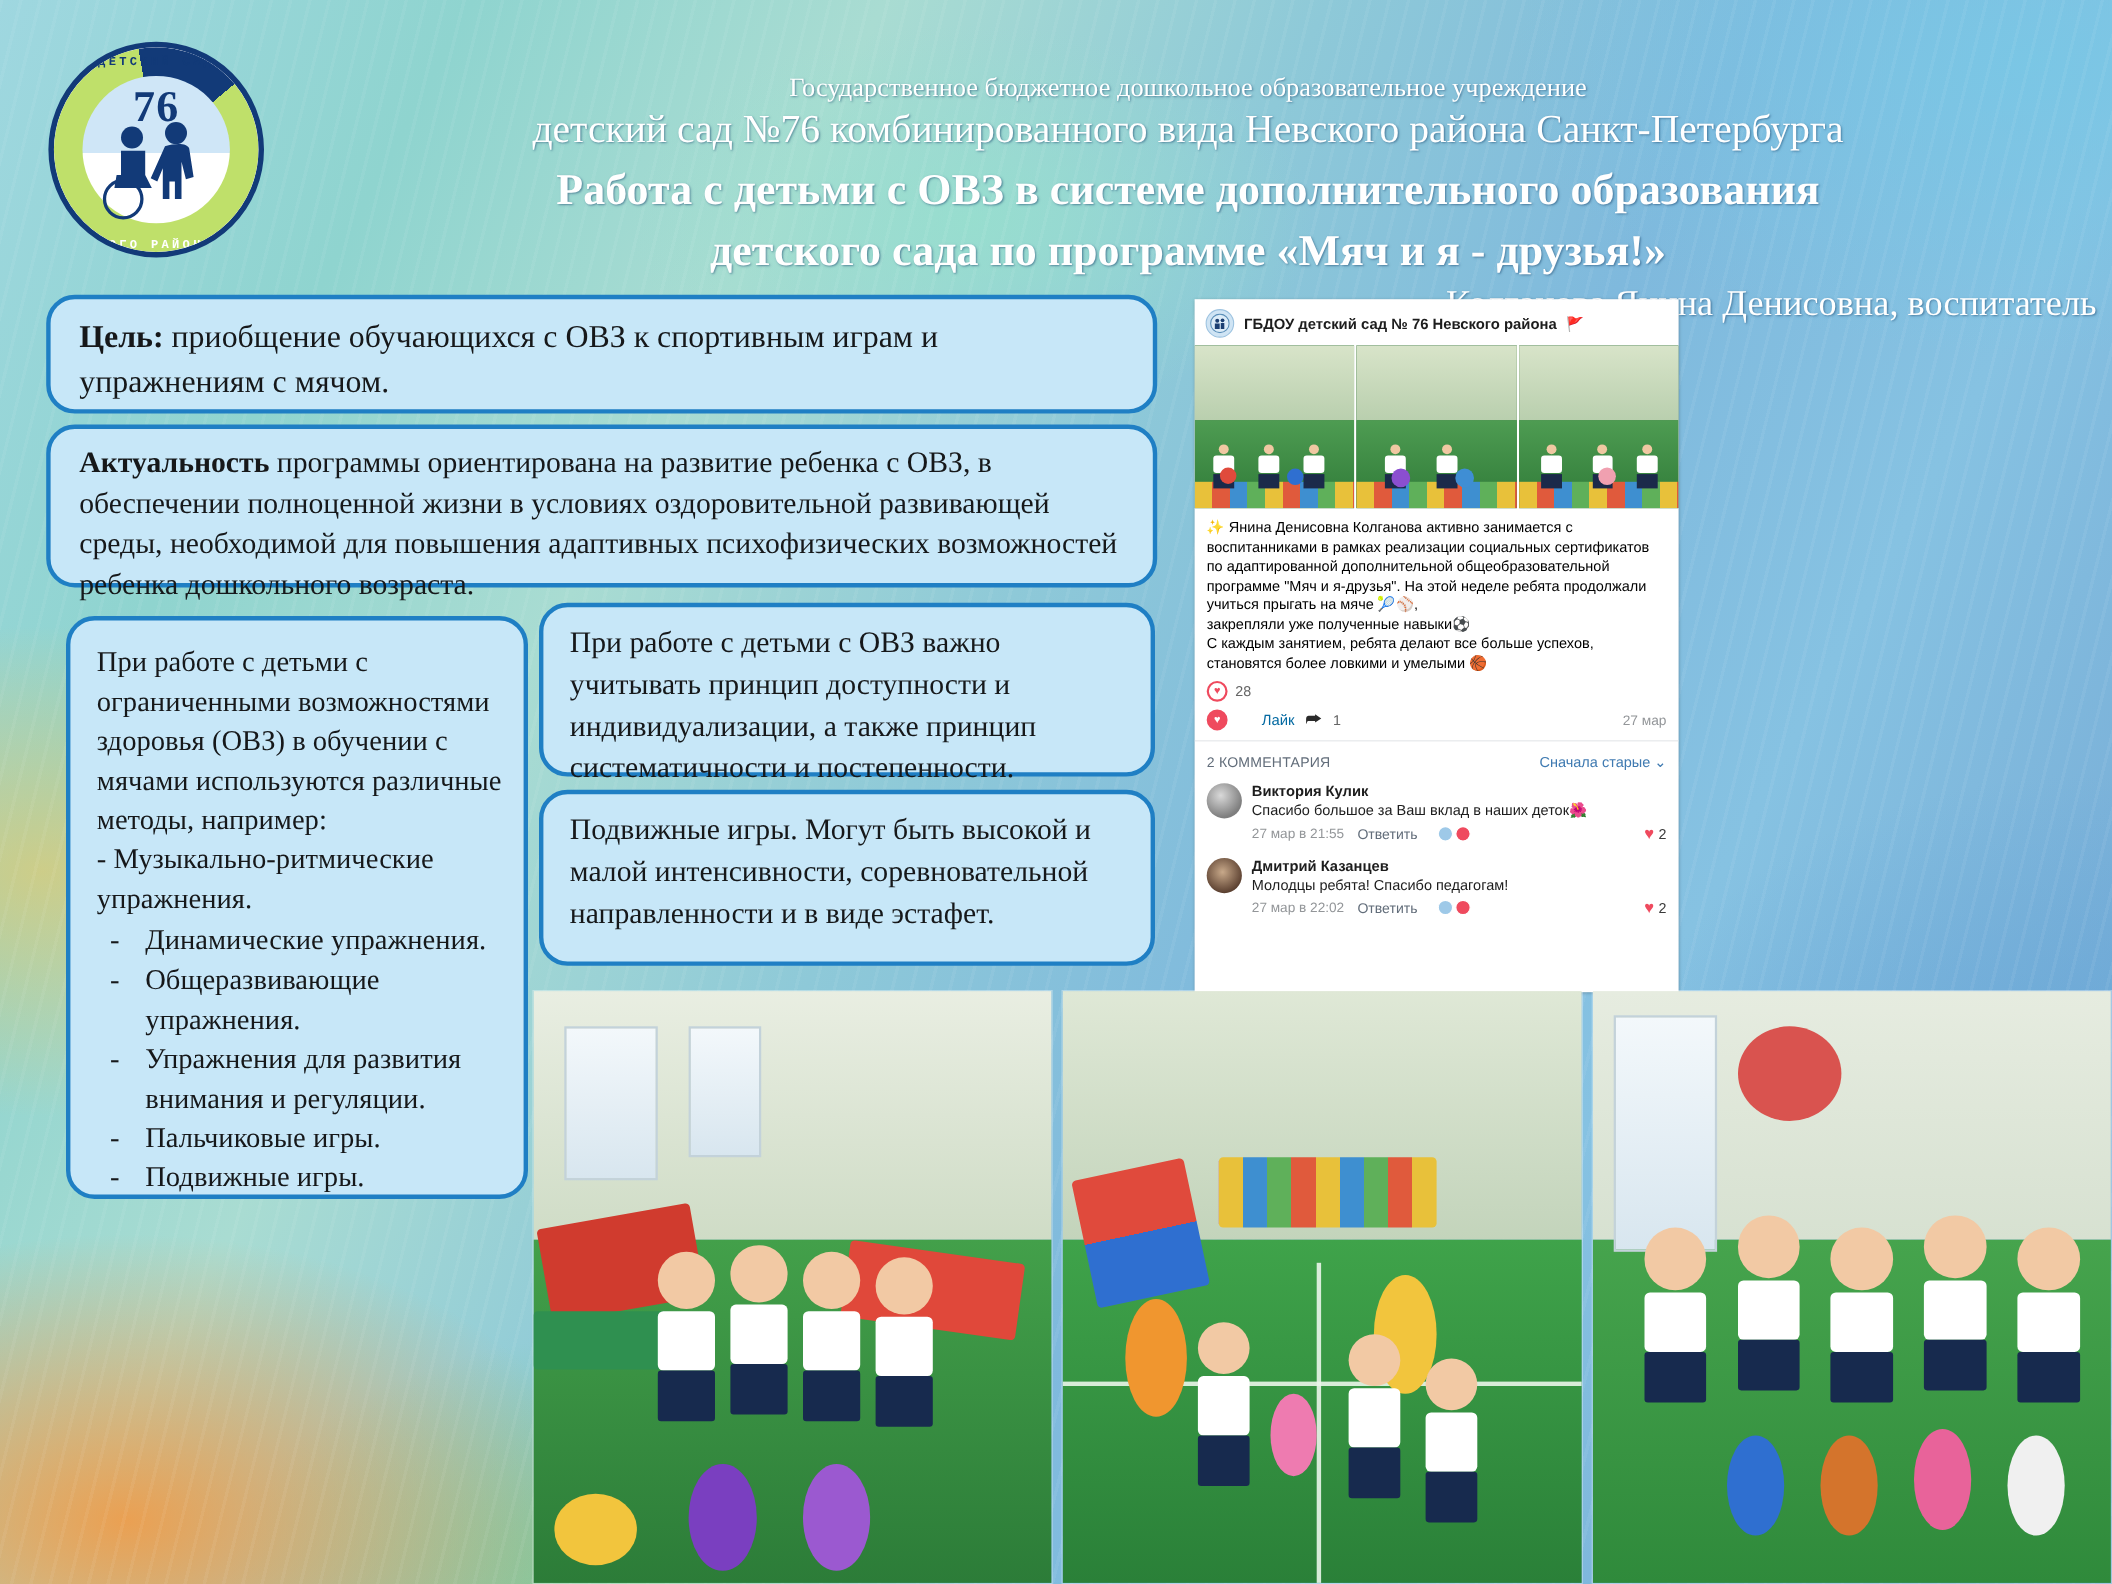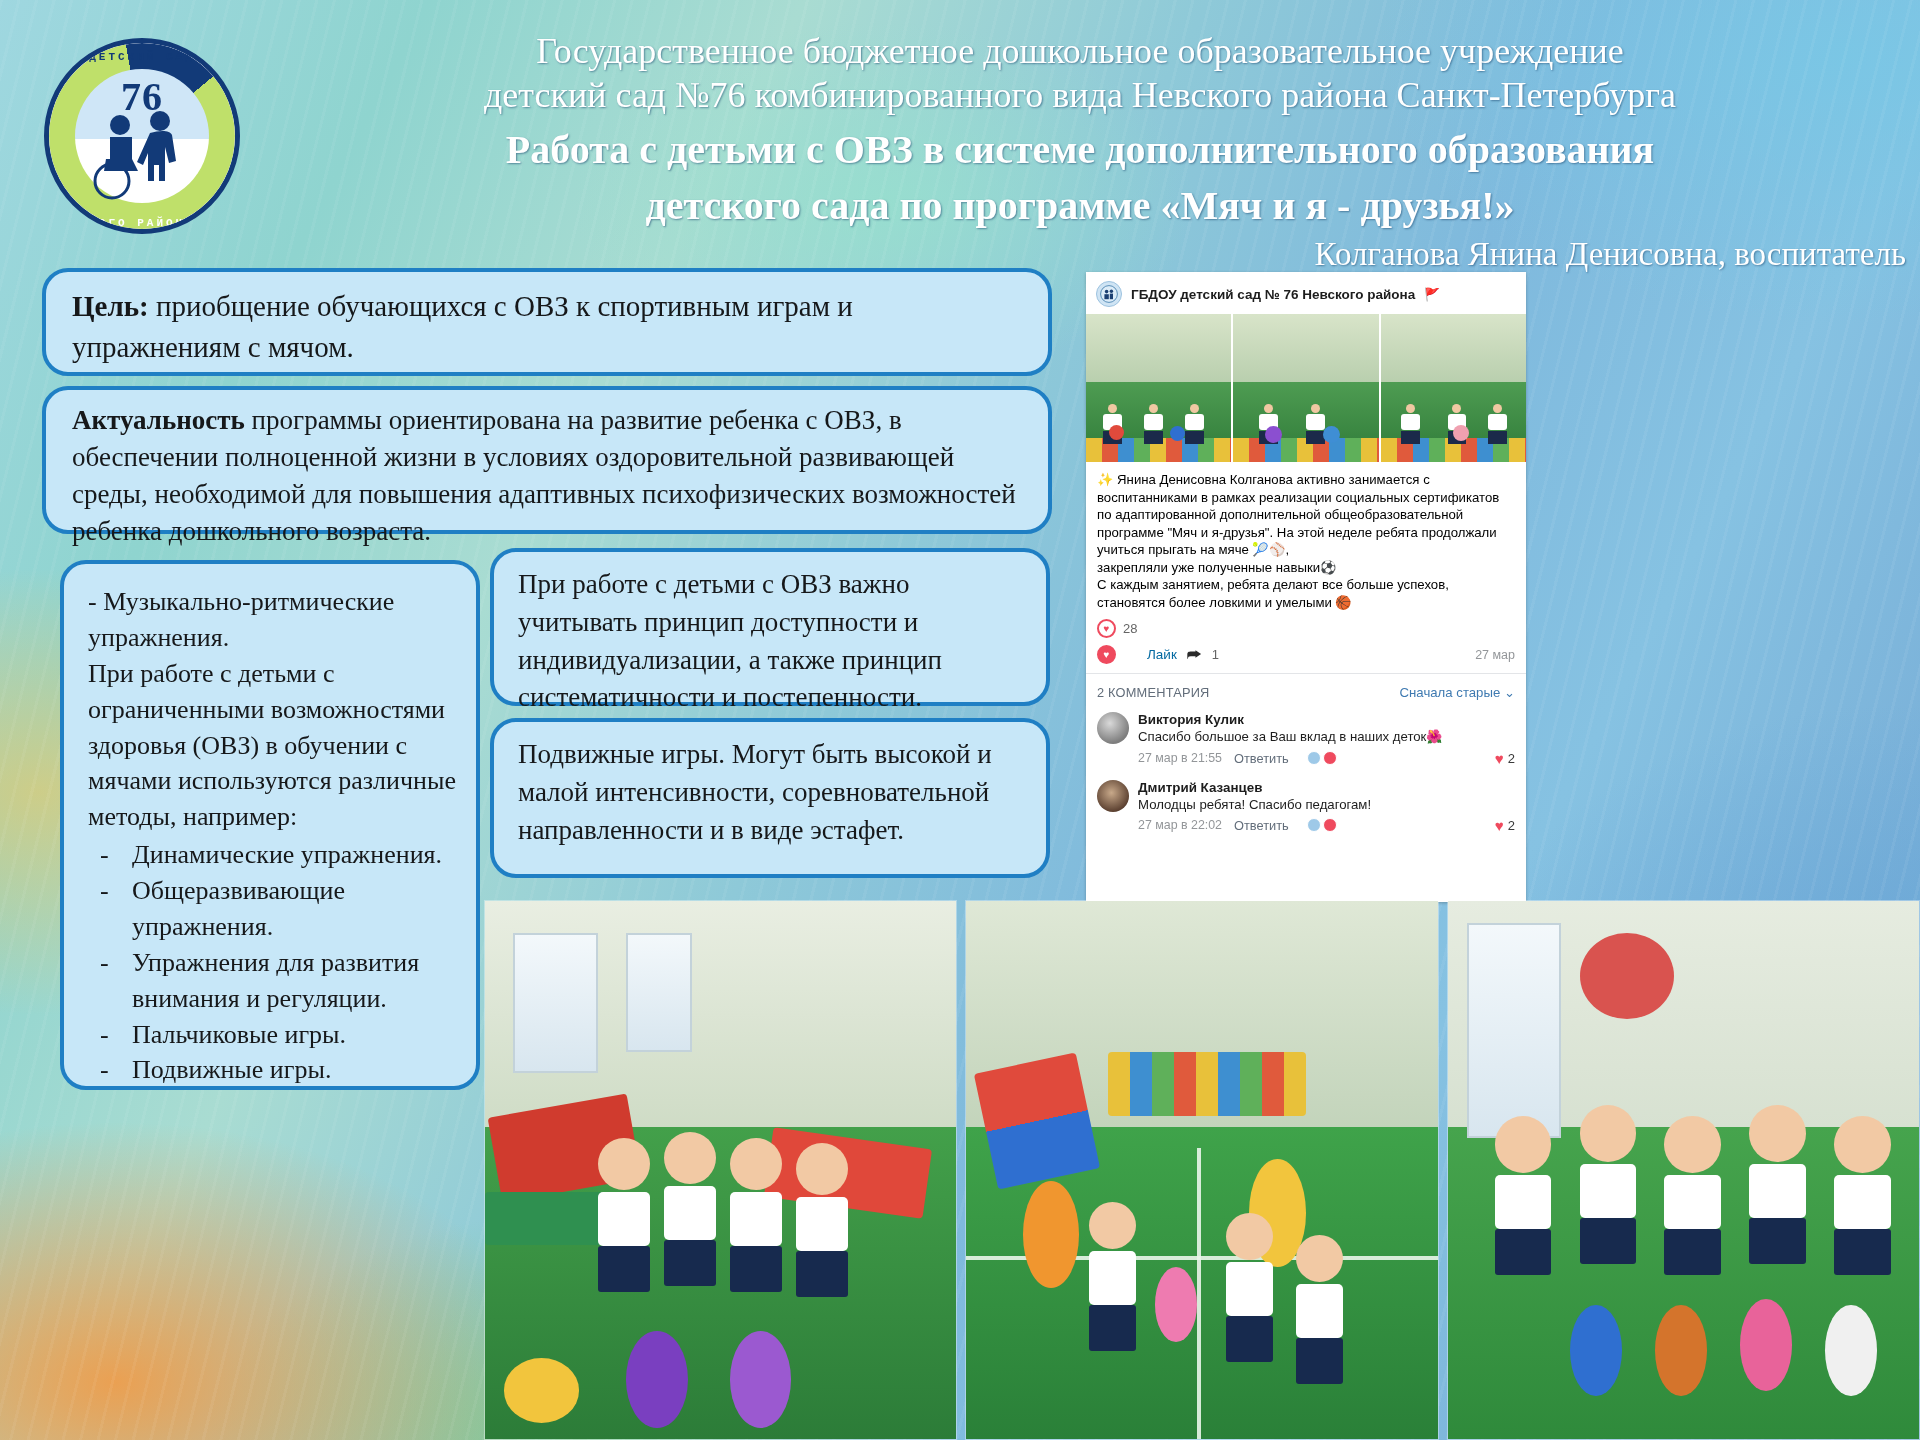--- a/index.html
+++ b/index.html
@@ -38,21 +38,21 @@
       font-weight:bold;font-size:40px;font-family:"Liberation Serif",serif;letter-spacing:1px;}
   .logo .fig{position:absolute;left:50%;transform:translateX(-50%);bottom:28px;}
   .logo .arc{position:absolute;left:0;right:0;text-align:center;color:#123a78;font-size:11px;
       font-weight:bold;letter-spacing:3px;font-family:Liberation Mono, monospace;}
   .logo .arc.top{top:8px;}
   .logo .arc.bot{bottom:0;color:#ffffff;}
 
   
   .hdr{position:absolute;left:250px;top:30px;width:1660px;text-align:center;color:#ffffff;
        text-shadow:1px 1px 2px rgba(25,70,110,.55);}
-  .hdr .l1{font-size:36px;line-height:1.18;}
+  .hdr .l1{font-size:24px;line-height:1.18;margin-top:36px;}
   .hdr .l2{font-size:36px;line-height:1.30;}
   .hdr .title{font-size:40px;font-weight:bold;line-height:1.24;margin-top:6px;}
   .hdr .author{font-size:33px;text-align:right;margin-top:6px;padding-right:4px;}
 
   
   .box{position:absolute;background:#c7e7f8;border:4px solid #1f7fc4;border-radius:26px;
        color:#16181a;font-family:"Liberation Serif",serif;}
   .box p{font-size:27px;line-height:1.42;}
   .box b{font-weight:bold;}
 
@@ -183,22 +183,22 @@
     </p>
   </div>
 
   <div class="box" id="box-goal">
     <p>
       <b>Цель:</b><span> приобщение обучающихся с ОВЗ к спортивным играм и упражнениям с мячом.</span>
     </p>
   </div>
 
   <div class="box" id="box-methods">
+    <p>При работе с детьми с ограниченными возможностями здоровья (ОВЗ) в обучении с мячами используются различные методы, например:</p>
     <p>- Музыкально-ритмические упражнения.</p>
-    <p>При работе с детьми с ограниченными возможностями здоровья (ОВЗ) в обучении с мячами используются различные методы, например:</p>
     <ul>
       <li><span class="dash">-</span><span>Динамические упражнения.</span></li>
       <li><span class="dash">-</span><span>Общеразвивающие упражнения.</span></li>
       <li><span class="dash">-</span><span>Упражнения для развития внимания и регуляции.</span></li>
       <li><span class="dash">-</span><span>Пальчиковые игры.</span></li>
       <li><span class="dash">-</span><span>Подвижные игры.</span></li>
     </ul>
   </div>
 
   <div class="box" id="box-principles">

